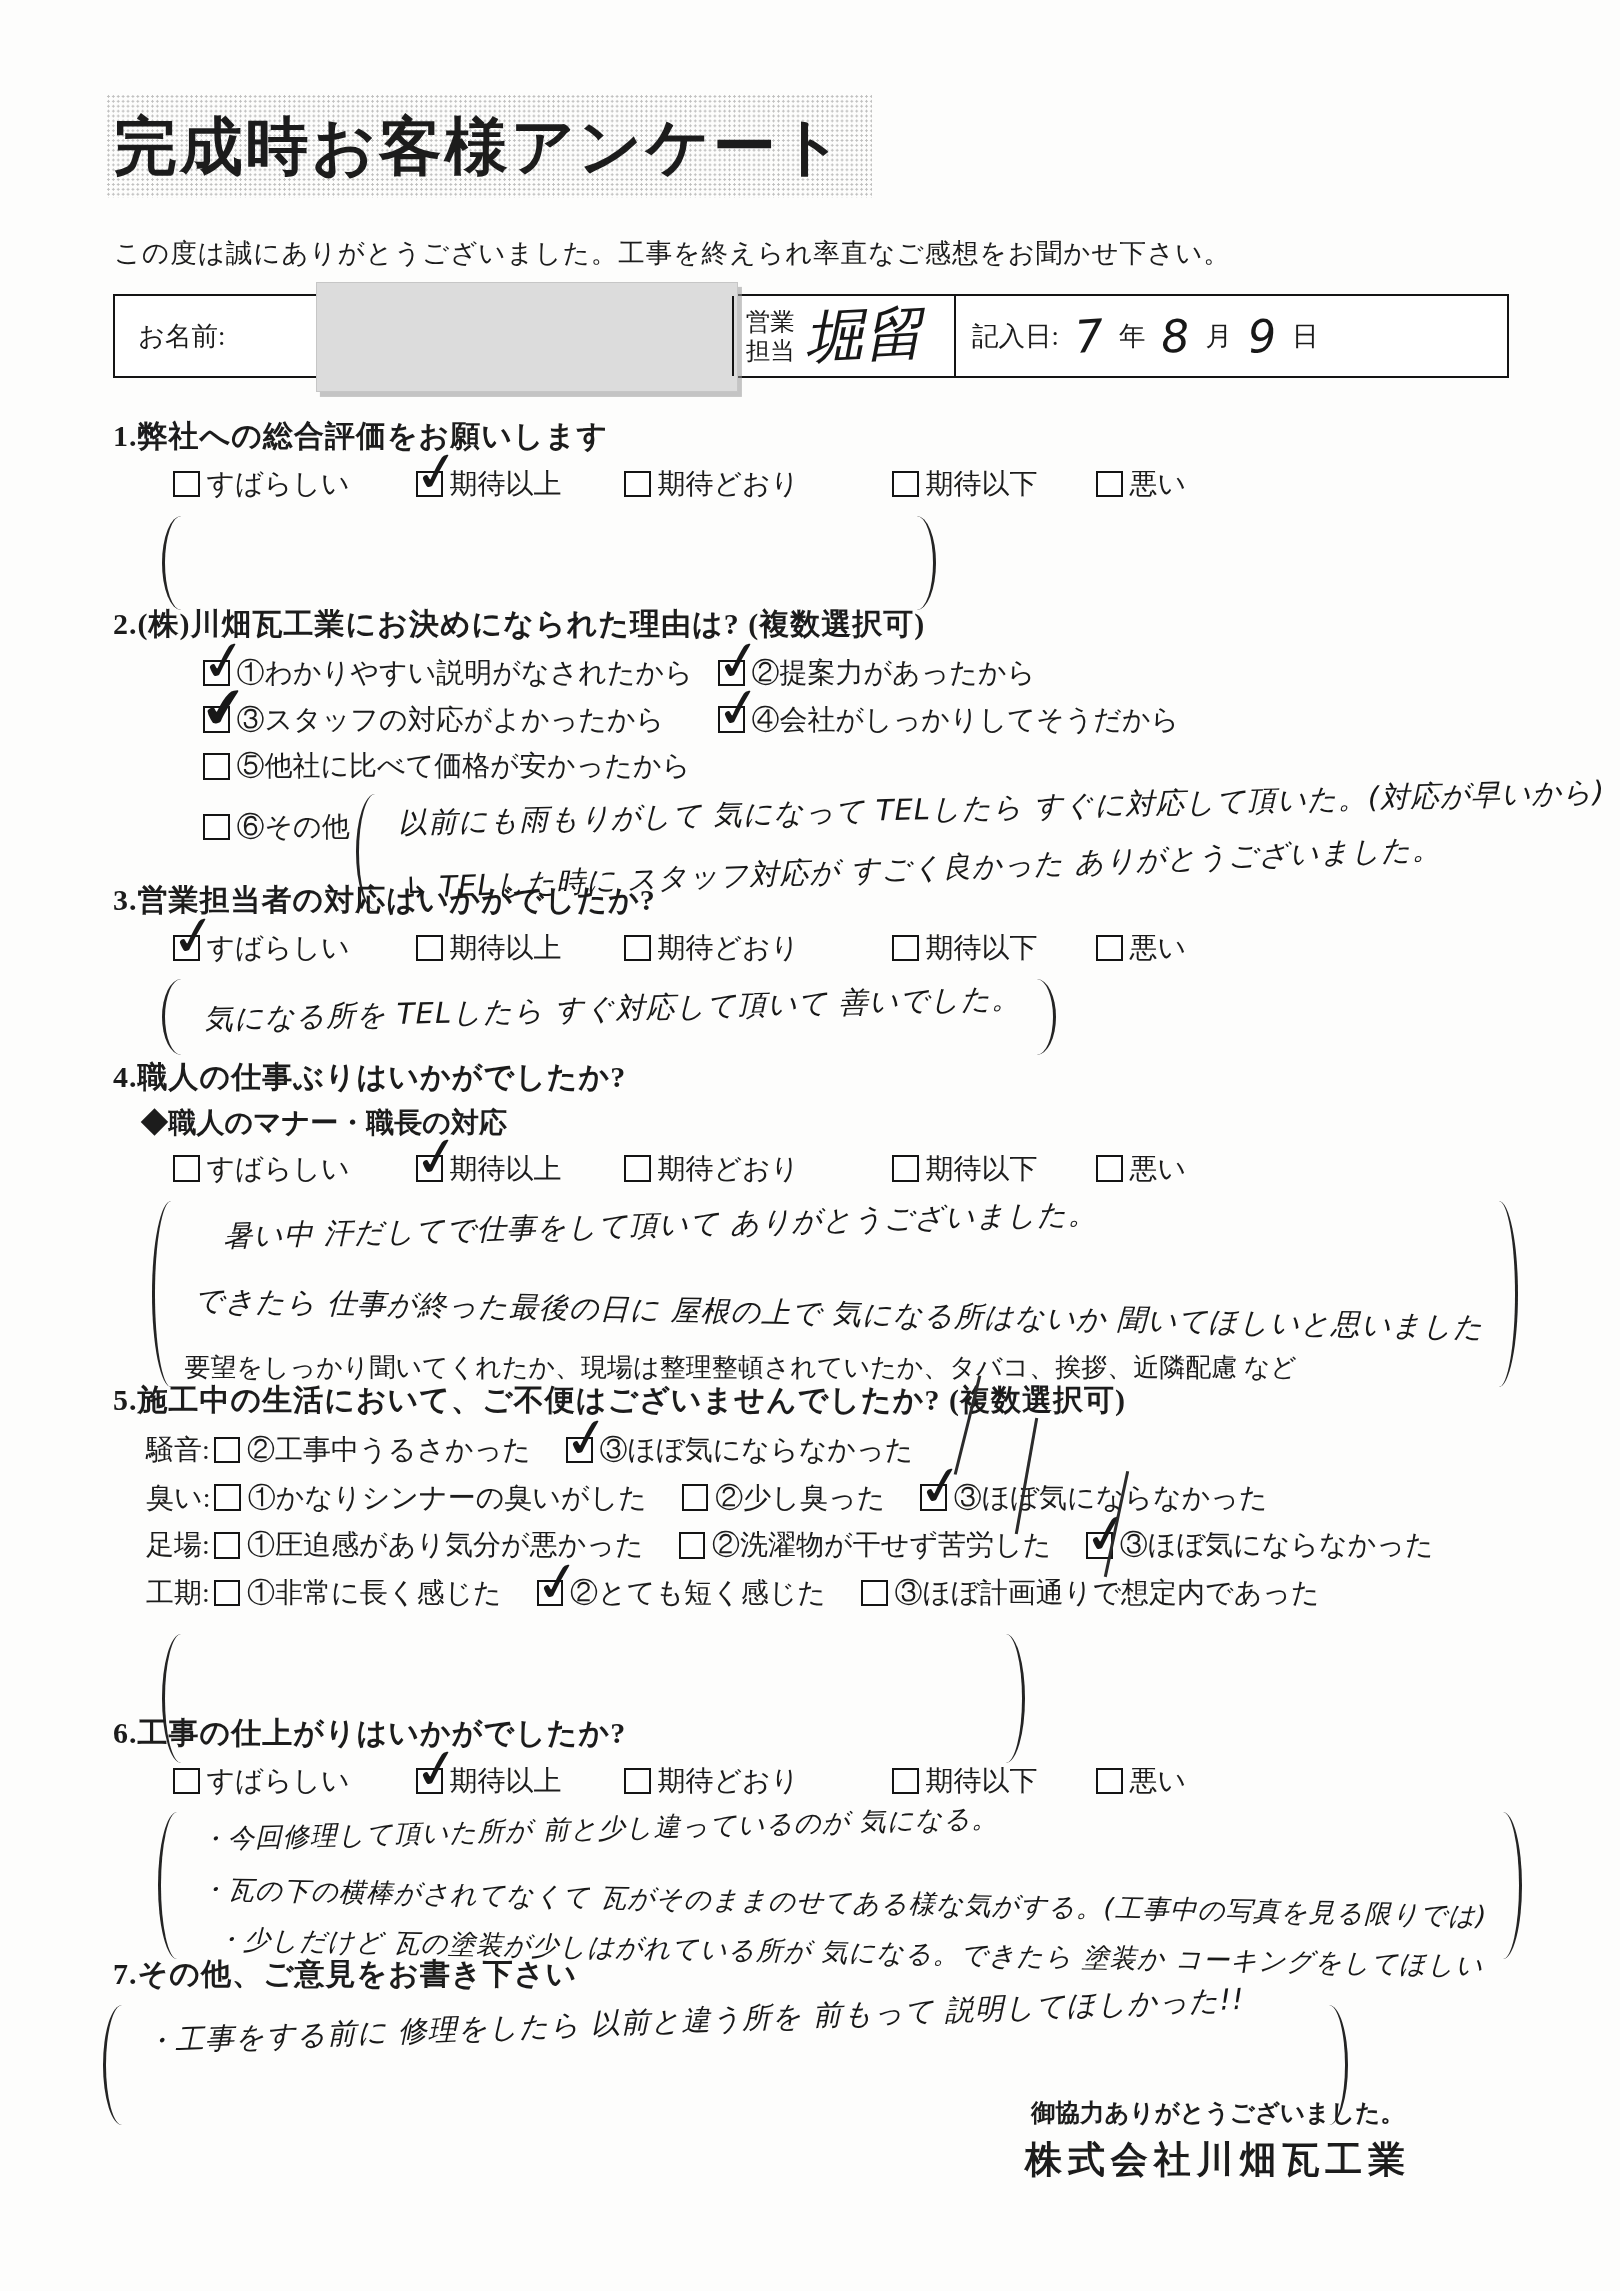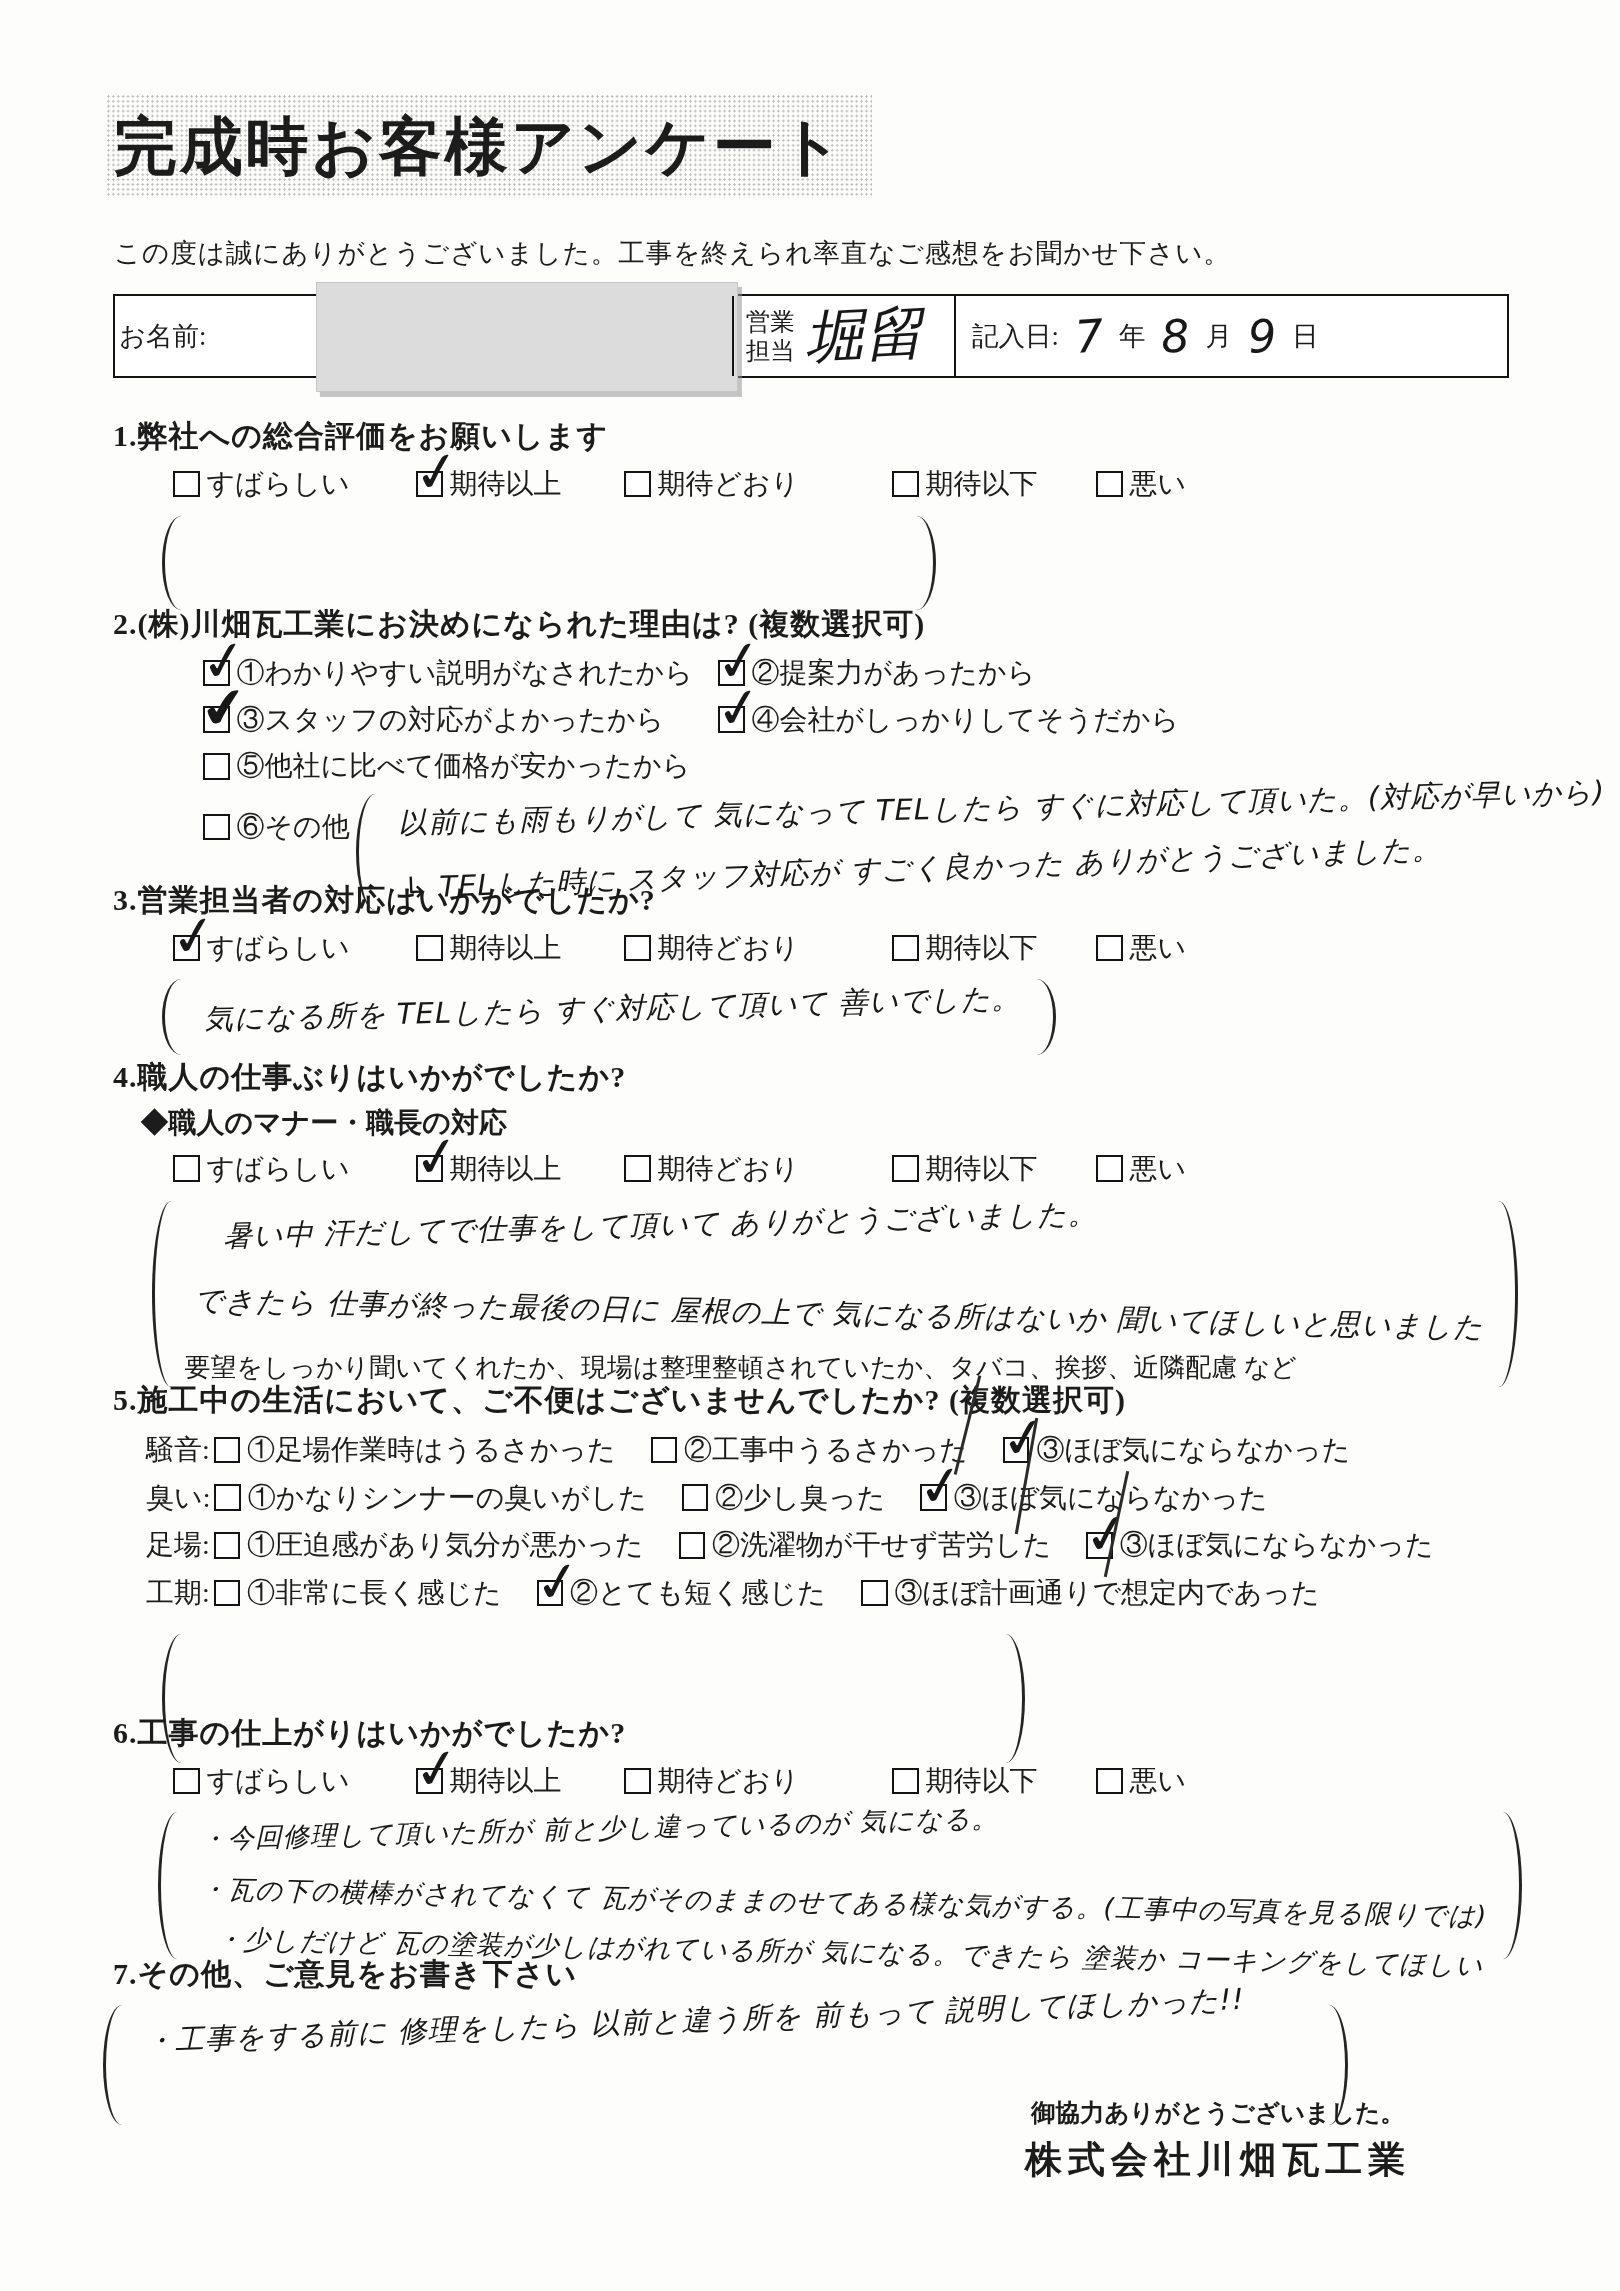--- a/index.html
+++ b/index.html
@@ -15,21 +15,21 @@
     background-image: radial-gradient(rgba(80,80,80,.35) 1.1px, transparent 1.3px);
     background-size:4.9px 4.9px;
   }
   .subtitle { position:absolute; left:114px; top:235px; margin:0; font-size:26.5px; letter-spacing:1px; }
   
   .infobox {
     position:absolute; left:113px; top:294px; width:1396px; height:84px;
     border:2.9px solid #141414; display:flex; box-sizing:border-box; background:#fff;
   }
   .cell { position:relative; display:flex; align-items:center; box-sizing:border-box; }
-  .name-cell  { width:617px; padding-left:4px; }
+  .name-cell  { width:617px; padding-left:23px; }
   .sales-cell { width:222px; border-left:2.9px solid #141414; padding-left:11.8px; }
   .date-cell  { flex:1; border-left:2.9px solid #141414; padding-left:16px; }
   .plabel { font-size:26.5px; }
   .redact {
     position:absolute; left:201px; top:-13.7px; width:420px; height:108px;
     background:#dcdcdc; border:1px solid #c6c6c6; box-shadow:3.9px 4.9px 0 rgba(150,150,150,.55);
   }
   .sales-label { display:flex; flex-direction:column; font-size:24.5px; line-height:1.2; }
   .sales-name { font-size:59px; margin-left:9.8px; transform:rotate(-3deg); }
   .date-cell .hw-num { font-size:45px; margin:0 15.7px; transform:rotate(-4deg); }
@@ -295,26 +295,20 @@
 
   <div class="sec" style="top:1380px">
     <p class="qtitle">5.施工中の生活において、ご不便はございませんでしたか? (複数選択可)</p>
 
     <div class="q5row">
       <span class="prefix">騒音:</span>
       <div class="opt">
           <span class="cb">
             <span class="mark hw"></span>
           </span>
-          <span class="olbl">①足場作業時はうるさかった</span>
-        </div>
-      <div class="opt">
-          <span class="cb">
-            <span class="mark hw"></span>
-          </span>
           <span class="olbl">②工事中うるさかった</span>
         </div>
       <div class="opt">
           <span class="cb">
             <span class="mark hw">✓</span>
           </span>
           <span class="olbl">③ほぼ気にならなかった</span>
         </div>
     </div>
 

